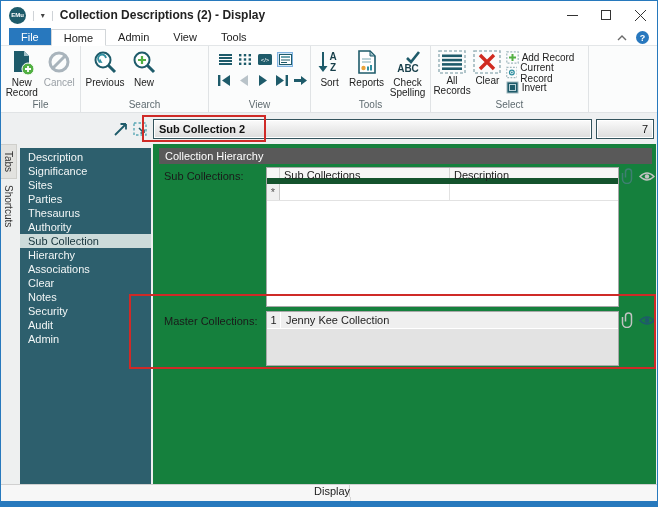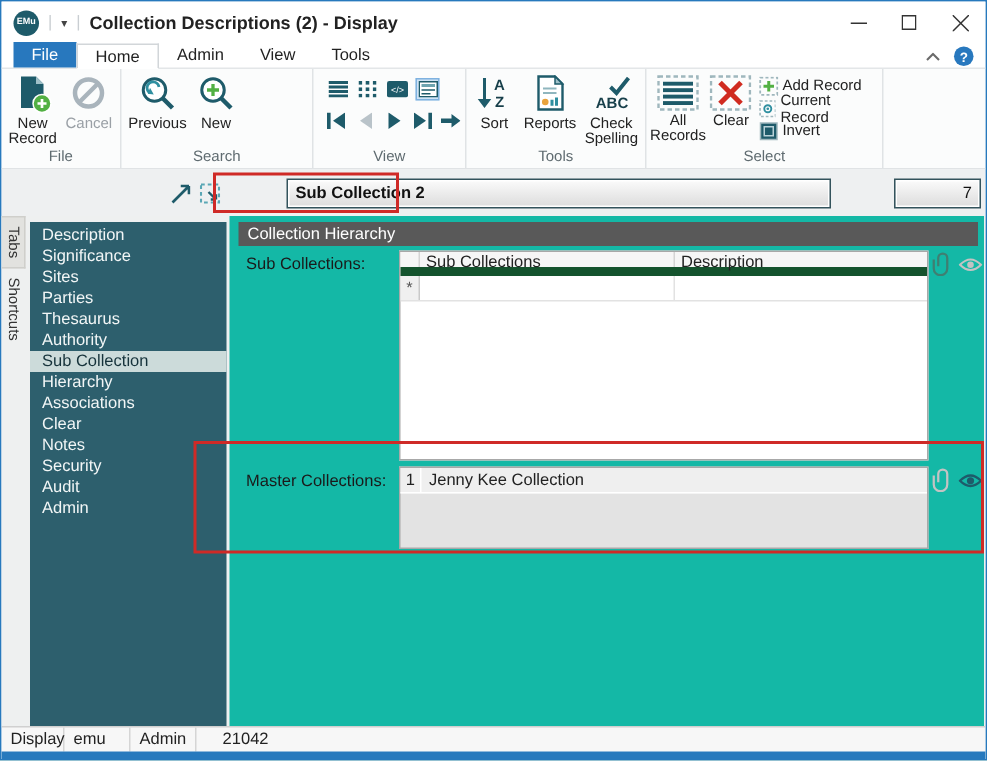--- a/index.html
+++ b/index.html
@@ -50,41 +50,41 @@
   .vtoggle { width:16px; height:15px; display:flex; align-items:center; justify-content:center; }
   .vtoggle.sel { background:#cfe3f5; border:1px solid #7fb2e0; }
   .navbtn { width:15px; height:14px; display:flex; align-items:center; justify-content:center; }
 
   .smallstack { display:flex; flex-direction:column; justify-content:flex-start; gap:2px; padding:3px 4px 0 2px; }
   .smallitem { display:flex; align-items:center; gap:3px; height:13px; }
   .smallitem .slabel { font-size:10px; color:#222; }
 
   
   .recordrow { position:absolute; top:112px; left:0; right:0; height:31px; background:#eef0f1;
-               display:flex; align-items:center;gap:38px; }
+               display:flex; align-items:center; }
   .rec-icons { width:152px; display:flex; justify-content:flex-end; align-items:center; gap:6px; padding-right:6px; }
   .rec-bar { flex:1; height:20px; border:1px solid #33535c; background:linear-gradient(#fbfbfb,#dcdcdc);
              box-shadow:inset 0 0 0 1px #ffffff; display:flex; align-items:center; padding-left:5px;
              font-weight:bold; color:#111; }
   .rec-count { width:58px; height:20px; margin:0 3px 0 4px; border:1px solid #33535c;
                background:linear-gradient(#fbfbfb,#dcdcdc); box-shadow:inset 0 0 0 1px #ffffff;
                display:flex; align-items:center; justify-content:flex-end; padding-right:5px; color:#111; }
 
   
   .bodyarea { position:absolute; top:143px; left:0; right:0; bottom:22px; background:#eef0f0; }
   .vstrip { position:absolute; left:0; top:0; bottom:0; width:19px; background:#eef0f0; }
   .vtab { writing-mode:vertical-rl; font-size:10px; color:#333; padding:6px 2px;
           display:flex; justify-content:center; }
   .vtab.active { background:#e2e2df; border:1px solid #cfcfcb; border-left:none; }
   .sidebar { position:absolute; left:19px; top:4px; bottom:0; width:131px; background:#2d5f6d;
              padding-top:2px; }
   .sbitem { height:14px; line-height:14px; padding-left:8px; color:#f2f6f6; font-size:11px;
             white-space:nowrap; }
   .sbitem.sel { background:#ccdbda; color:#16333b; }
-  .mainpanel { position:absolute; left:152px; right:1px; top:0; bottom:0; background:#14b8a6;text-decoration:underline; }
+  .mainpanel { position:absolute; left:152px; right:1px; top:0; bottom:0; background:#15803d;text-decoration:underline; }
 
   .sectionbar { position:absolute; left:6px; right:4px; top:4px; height:16px; background:#595959;
                 color:#fff; display:flex; align-items:center; padding-left:6px; }
   .fieldlabel { position:absolute; left:11px; color:#1a1a1a; }
 
   .subtable { position:absolute; left:113px; top:23px; width:353px; height:140px;
               border:1px solid #a8a8a8; background:#fff; }
   .thead { display:flex; height:16px; background:#f6f6f6; border-bottom:6px solid #14532d; }
   .th { padding:1px 4px; border-right:1px solid #d4d4d4; color:#222; }
   .th.rowhdr { width:13px; padding:0; }
@@ -105,21 +105,21 @@
 
   .fieldicons { position:absolute; display:flex; gap:3px; align-items:center; }
 
   
   .redrect { position:absolute; border:2px solid #cf2a27; pointer-events:none; z-index:40; }
   .rr1 { left:141px; top:114px; width:124px; height:27px; }
   .rr2 { left:128px; top:293px; width:527px; height:75px; }
 
   
   .statusbar { position:absolute; left:0; right:0; bottom:5px; height:17px; background:#f7f7f7;
-               border-top:1px solid #d0d0d0; display:flex; align-items:center; font-size:11px; color:#222; }
+               border-top:1px solid #d0d0d0; display:flex; align-items:center; font-size:11px; color:#222;flex-direction:column; }
   .scell { padding:0 6px; height:100%; display:flex; align-items:center; }
   .scell.mode { width:42px; border-right:1px solid #d5d5d5; }
   .scell.recinfo { flex:1; border-right:1px solid #d5d5d5; }
   .scell.server { width:44px; border-right:1px solid #d5d5d5; }
   .scell.user { width:44px; border-right:1px solid #d5d5d5; }
   .scell.code { width:54px; justify-content:flex-end; }
   .bottomstrip { position:absolute; left:0; right:0; bottom:0; height:5px; background:#2779bd; }
 </style>
 </head>
 <body>

